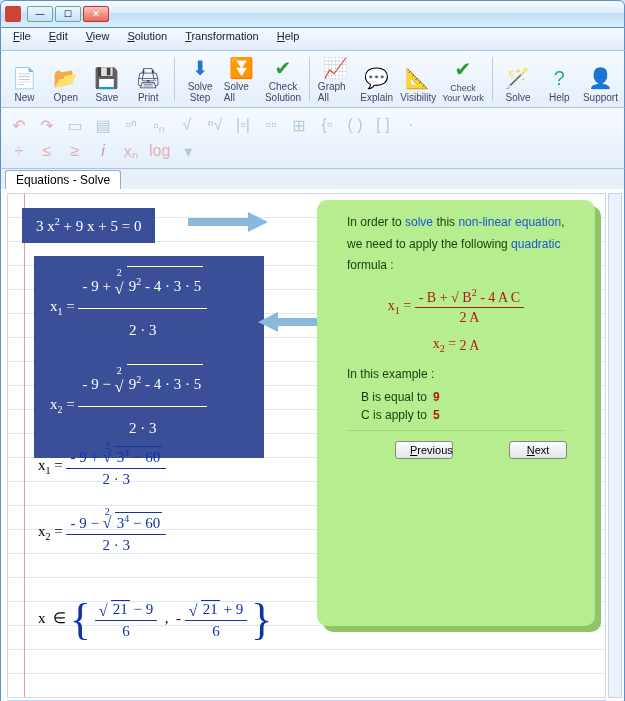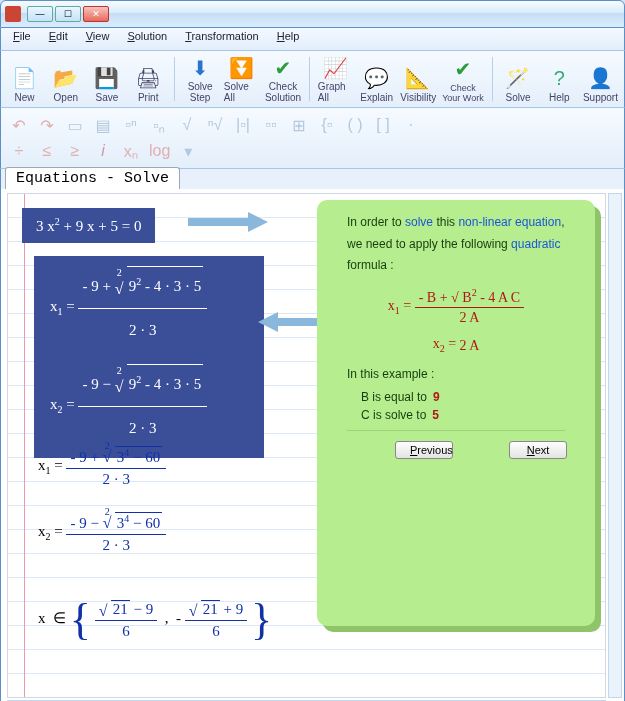--- a/index.html
+++ b/index.html
@@ -25,21 +25,21 @@
 .tsep { width:1px; background:#b8cee8; margin:2px 2px; }
 
 
 .symbolbar { background:linear-gradient(#f5faff,#e4effb); border-left:1px solid #5a8fc8; border-right:1px solid #5a8fc8; border-bottom:1px solid #aac6e6; padding:4px 8px; }
 .symrow { display:flex; gap:8px; align-items:center; height:26px; }
 .sym { color:#e0b0b0; font-size:16px; width:20px; text-align:center; }
 .sym.b { color:#b5c8dd; }
 
 
 .tabstrip { background:#e8f1fb; border-left:1px solid #5a8fc8; border-right:1px solid #5a8fc8; height:20px; display:flex; align-items:flex-end; padding-left:4px; }
-.tab { background:#fff; border:1px solid #9ab; border-bottom:none; padding:2px 10px; font-size:15px; border-radius:3px 3px 0 0;font-family:Liberation Mono, monospace; }
+.tab { background:#fff; border:1px solid #9ab; border-bottom:none; padding:2px 10px; font-size:12px; border-radius:3px 3px 0 0; }
 
 
 .workspace { background:#fff; border:1px solid #5a8fc8; border-top:none; height: 528px; position:relative; overflow:hidden; }
 .paper { position:absolute; left:6px; top:4px; right:18px; bottom:18px; background:repeating-linear-gradient(#fff 0, #fff 23px, #dce8f5 23px, #dce8f5 24px); border:1px solid #cfd8e4; overflow:auto; }
 .paper::before { content:""; position:absolute; left:16px; top:0; bottom:0; width:1px; background:#e9a; }
 .scrollv { position:absolute; right:2px; top:4px; bottom:18px; width:14px; background:#eaf2fb; border:1px solid #c4d6eb; }
 .scrollh { position:absolute; left:6px; right:18px; bottom:2px; height:14px; background:#eaf2fb; border:1px solid #c4d6eb; }
 
 
 .eqline { position:absolute; font-family:'Times New Roman',serif; font-size:15px; }
@@ -238,21 +238,21 @@
         <span>In order to </span><span class="link">solve</span><span> this </span><span class="link">non-linear equation</span><span>, we need to apply the following </span><span class="link">quadratic</span><span> formula :</span>
       </div>
       <div class="formula">
         x<span class="sub">1</span> = <span class="frac"><span class="num">- B + √ B<span class="sup">2</span> - 4 A C</span><span class="den">2 A</span></span>
       </div>
       <div class="formula">
         x<span class="sub">2</span> = <span class="frac"><span class="den">2 A</span></span>
       </div>
       <div class="ptxt">In this example :</div>
       <div class="kvrow"><span>B is equal to</span><span class="v">9</span></div>
-      <div class="kvrow"><span>C is solve to</span><span class="v">5</span></div>
+      <div class="kvrow"><span>C is apply to</span><span class="v">5</span></div>
       <hr>
       <div class="btnrow">
         <button class="pbtn"><u>P</u>revious</button>
         <button class="pbtn"><u>N</u>ext</button>
         <div class="spacer"></div>
         <button class="pbtn"><u>C</u>lose</button>
       </div>
     </div>
 
   </div>

